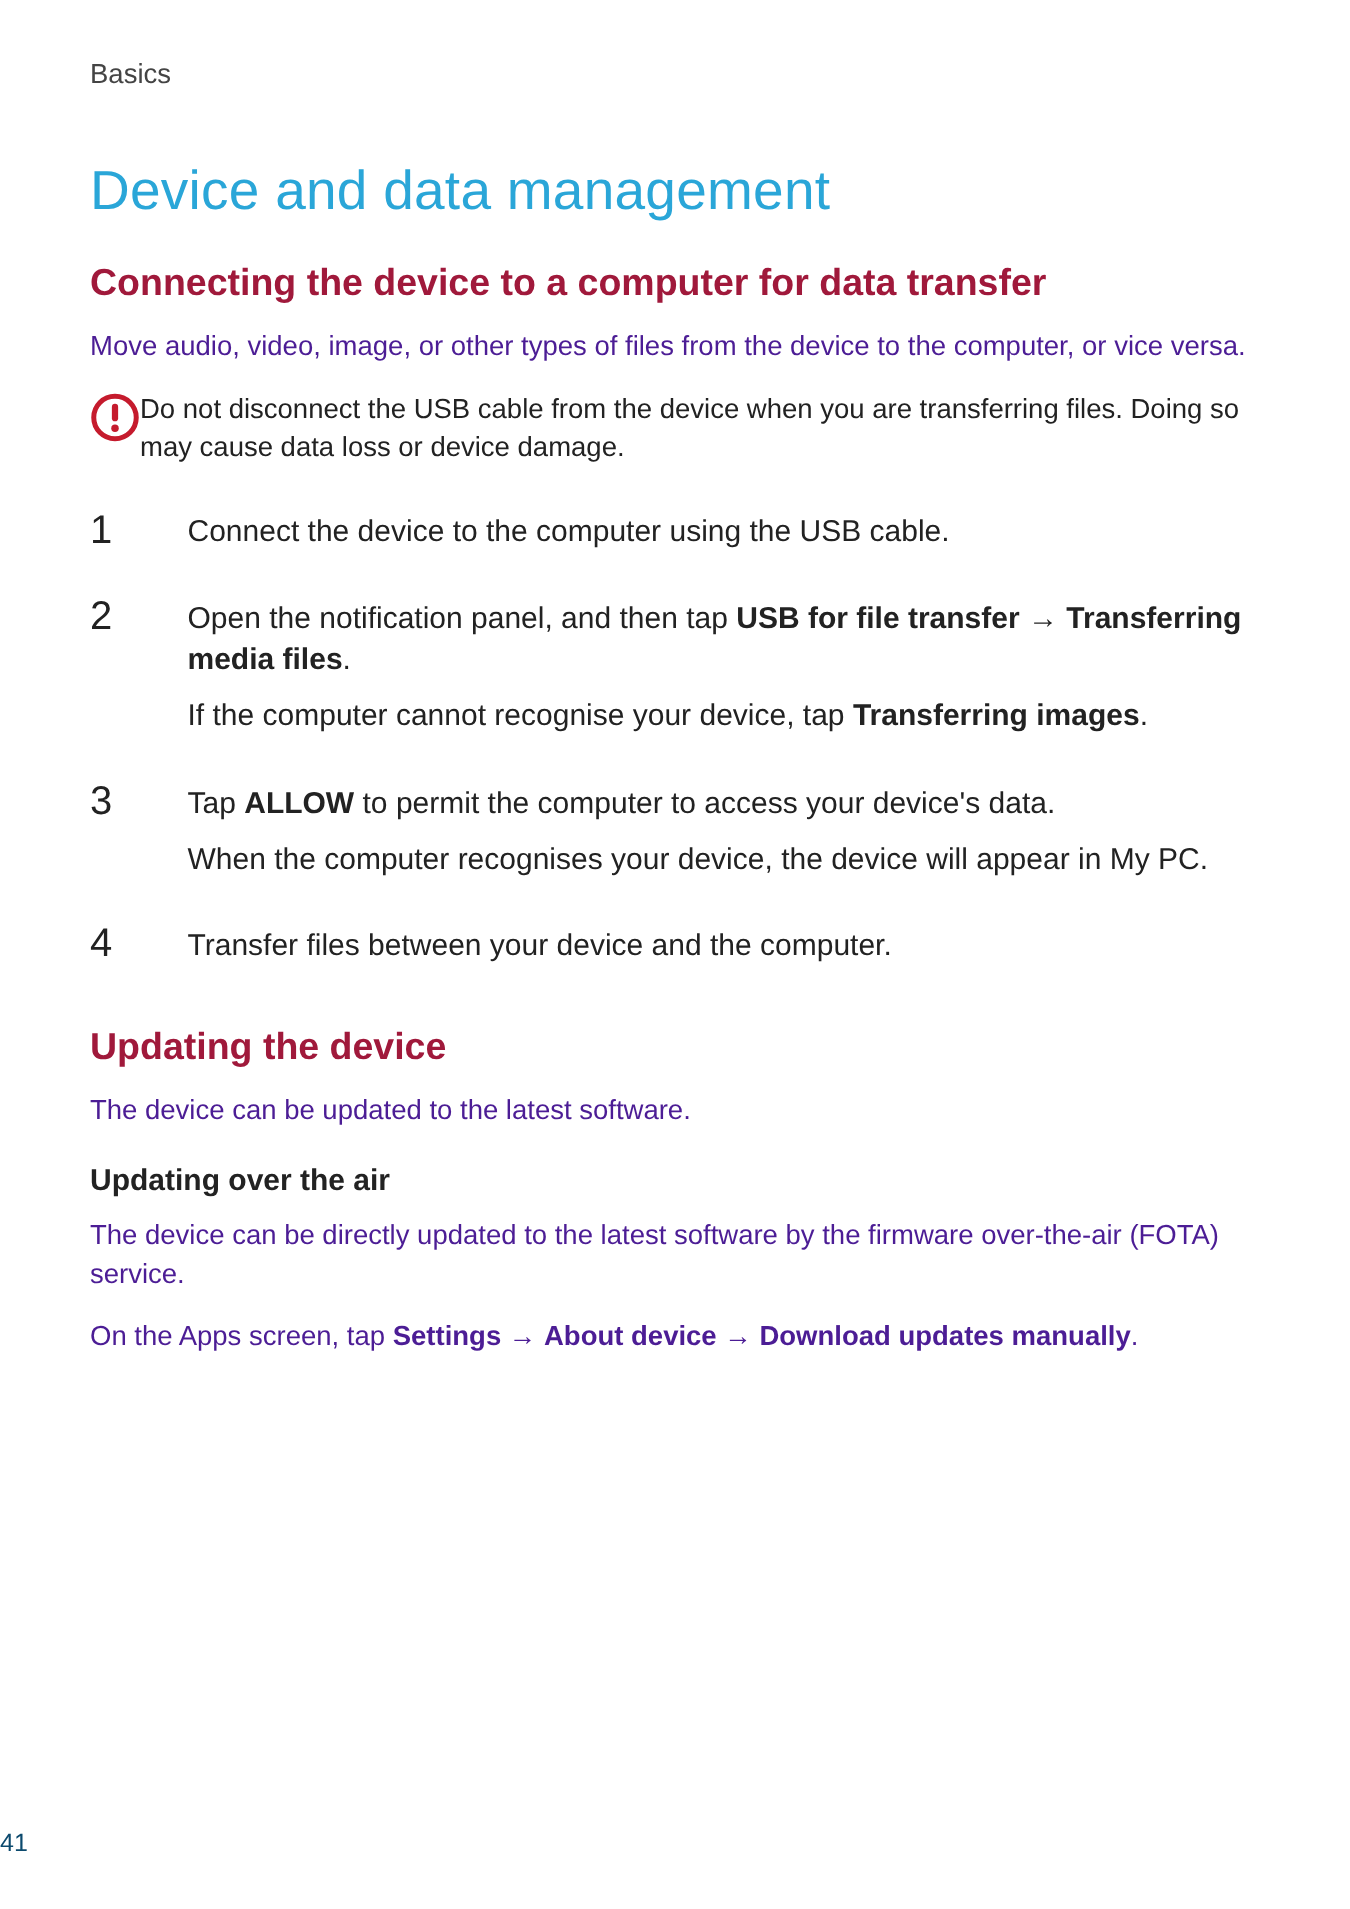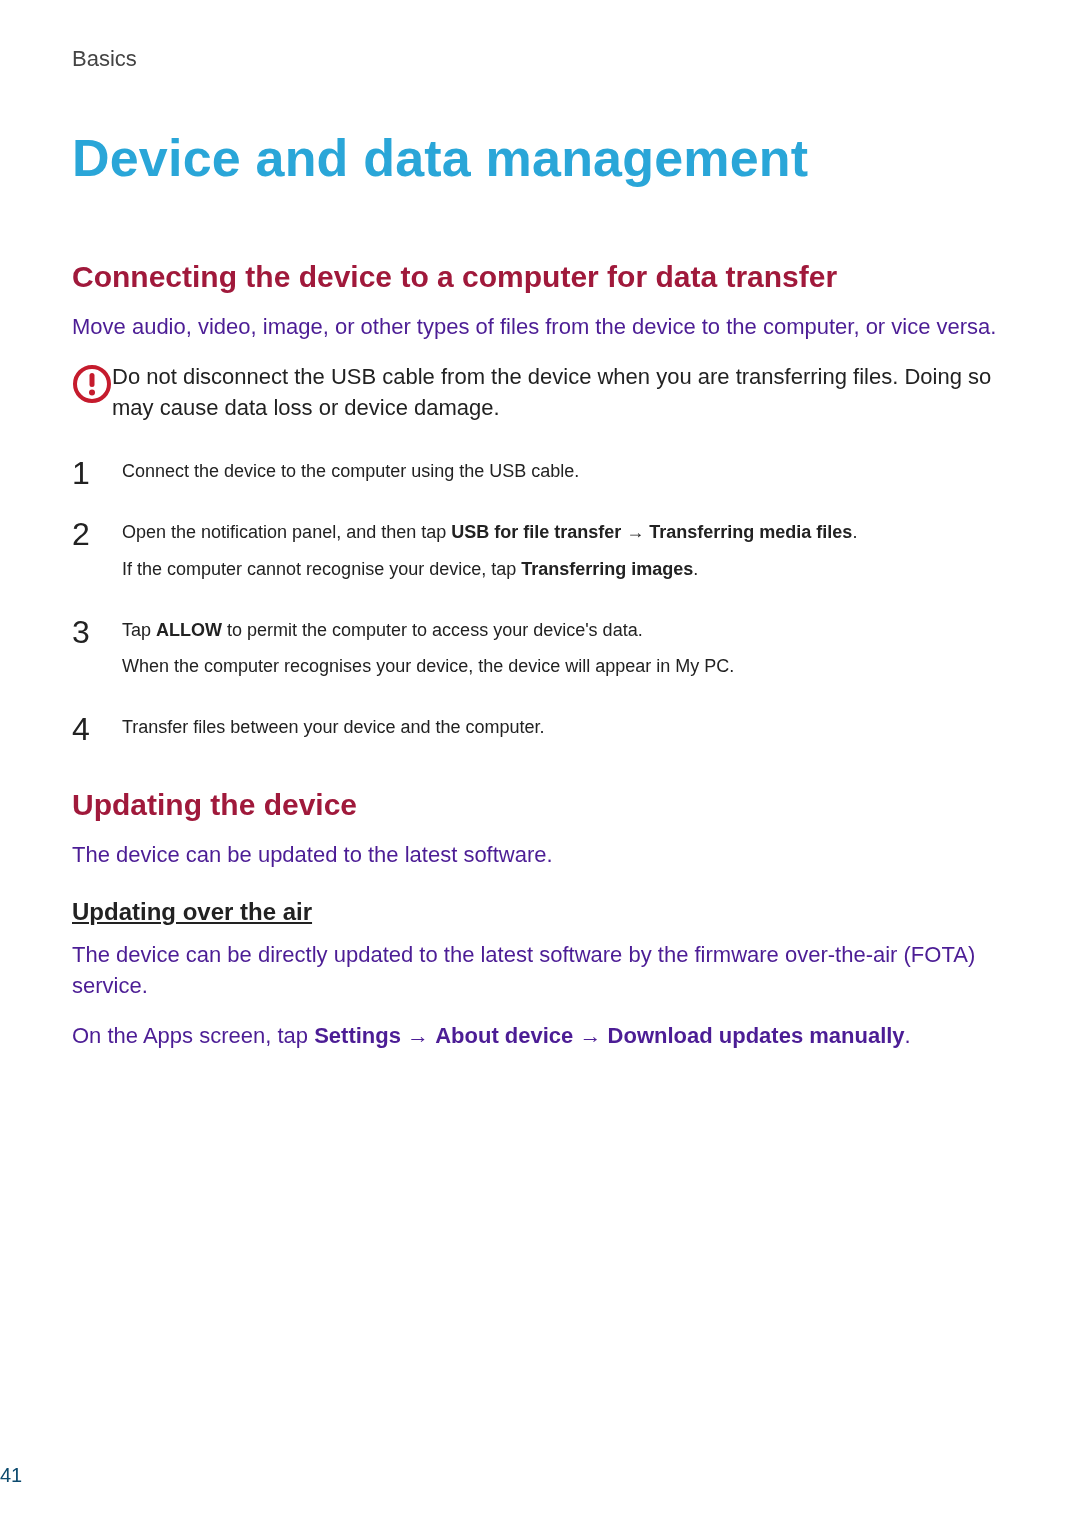--- a/index.html
+++ b/index.html
@@ -1,30 +1,30 @@
 <!DOCTYPE html>
 <html><head>
 <meta charset="utf-8">
 <style>
   * { box-sizing: border-box; margin: 0; padding: 0; }
   html, body { width: 1080px; height: 1527px; background: #fff; font-family: "Segoe UI", "Helvetica Neue", Arial, sans-serif; color: #222; }
   .page { width: 1080px; height: 1527px; padding: 40px 72px 16px 72px; position: relative; }
   .section-label { font-size: 22px; color: #444; margin-top: 6px; margin-bottom: 56px; }
-  h1.title { font-size: 52px; font-weight: 700; color: #2aa6d8; margin-bottom: 72px; letter-spacing: 0.2px; }
+  h1.title { font-size: 44px; font-weight: 400; color: #2aa6d8; margin-bottom: 32px; letter-spacing: 0.2px; }
   h2.subtitle { font-size: 30px; font-weight: 700; color: #a0193b; margin-bottom: 18px; }
   p.body { font-size: 22px; line-height: 1.38; color: #4c1d95; margin-bottom: 20px; }
   .callout-row { display: flex; align-items: flex-start; margin-bottom: 24px; }
   .callout-icon { width: 40px; height: 40px; flex: 0 0 40px; margin-top: 2px; }
   .callout-text { font-size: 22px; line-height: 1.38; }
   .step-row { display: flex; align-items: flex-start; gap: 22px; margin-bottom: 24px; }
   .step-num { width: 28px; flex: 0 0 28px; font-size: 32px; font-weight: 400; color: #222; line-height: 1; margin-top: -2px; font-family: "Segoe UI Light", "Helvetica Neue", Arial, sans-serif; }
-  .step-body { font-size: 18px; line-height: 1.38; }
+  .step-body { font-size: 24px; line-height: 1.38; margin-left: 28px; }
   .step-body p { margin-bottom: 12px; }
   .bold { font-weight: 700; }
-  h3.h3 { font-size: 24px; font-weight: 700; color: #222; margin-top: 28px; margin-bottom: 14px; text-decoration: underline; }
+  h3.h3 { font-size: 24px; font-weight: 700; color: #222; margin-top: 28px; margin-bottom: 14px; }
   .page-number { position: absolute; bottom: 40px; left: 0; width: 100%; text-align: left; font-size: 20px; color: #0c4a6e; }
   .spacer-sm { height: 12px; }
 </style>
 </head>
 <body>
 
 <div class="page">
 
   <div class="section-label">Basics</div>
 

